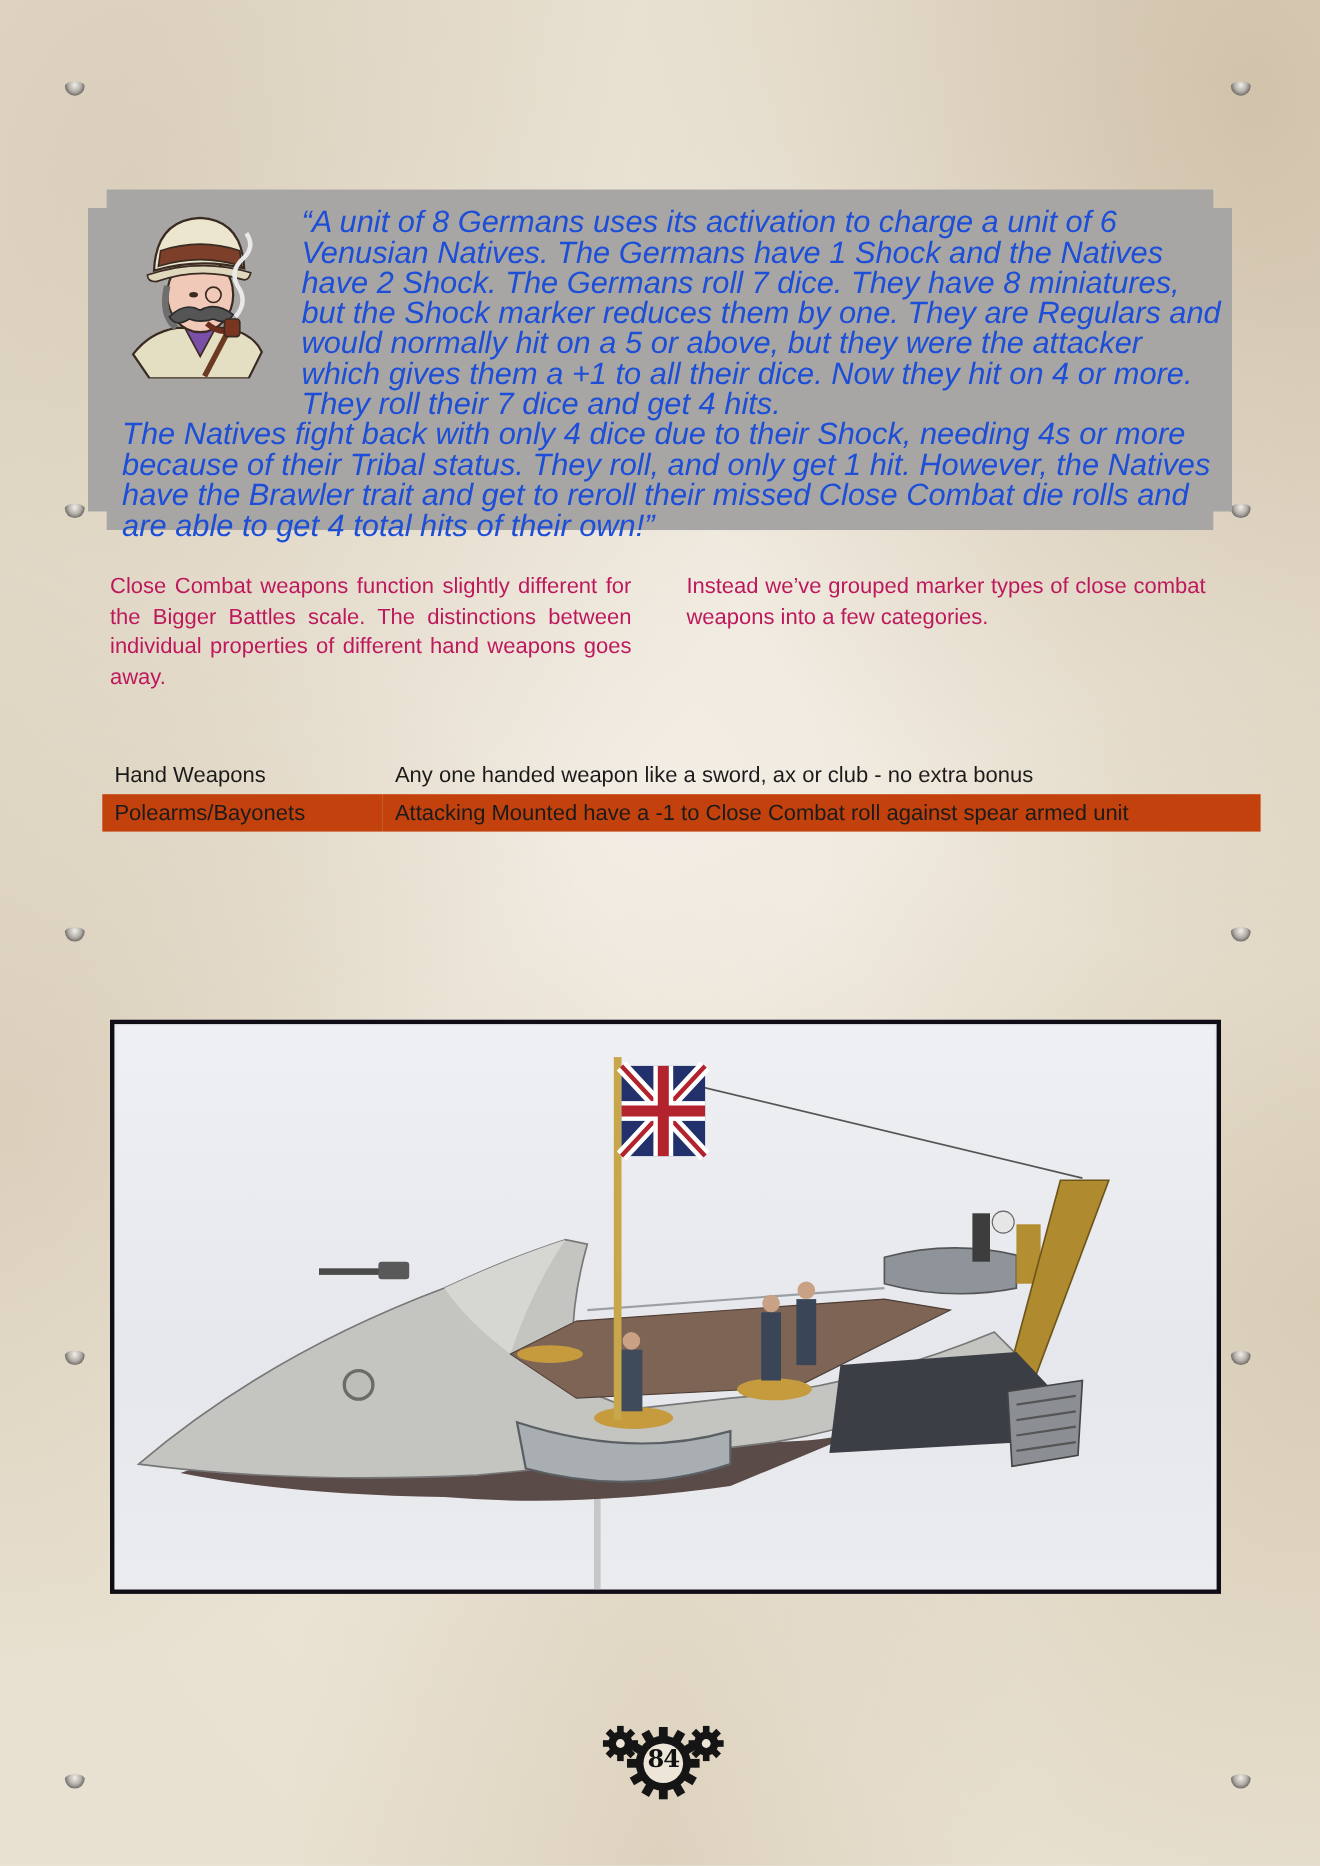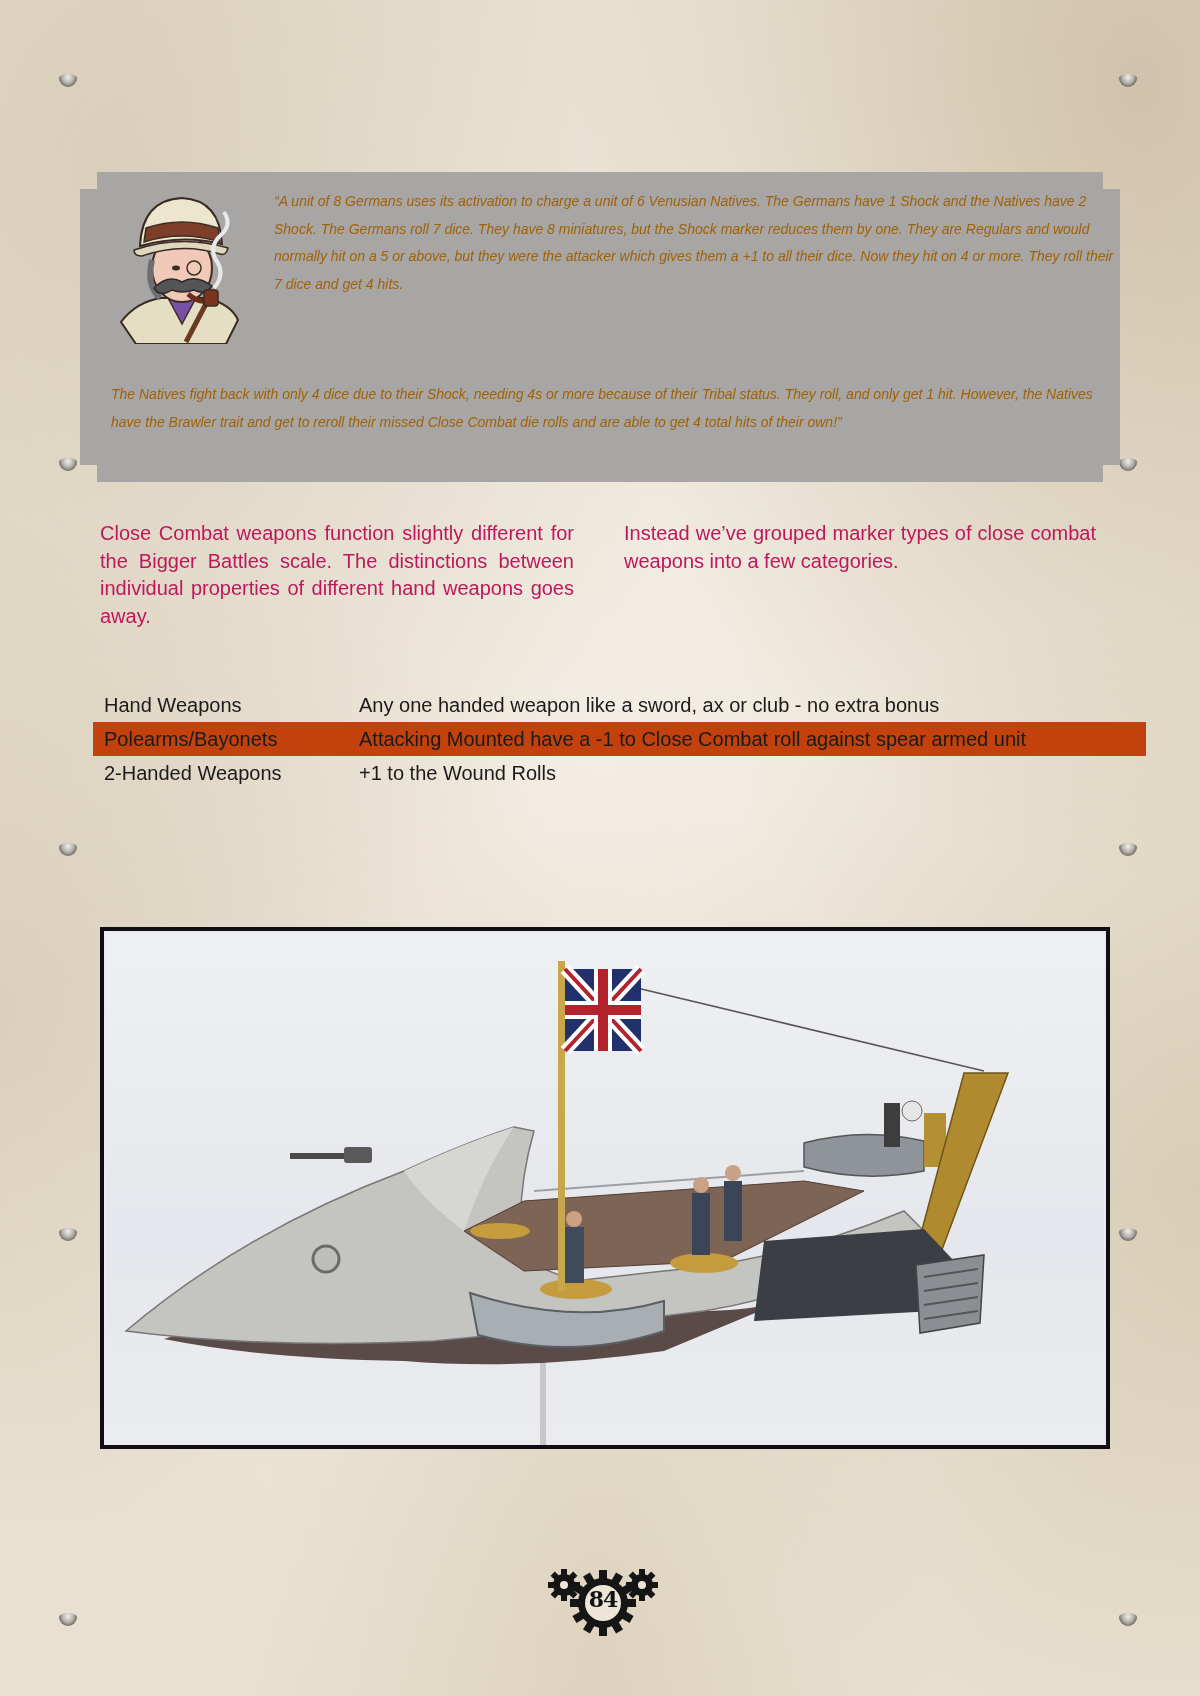--- a/index.html
+++ b/index.html
@@ -17,21 +17,21 @@
     color:#1b1b1b;
   }
   .rivet { position:absolute; width:18px; height:13px; border-radius:50% 50% 50% 50% / 30% 30% 70% 70%;
     background:radial-gradient(ellipse at 50% 25%, #f2efe9 0%, #b3aea8 45%, #3c3a38 90%); }
   
   .example-box { position:absolute; left:80px; top:172px; width:1040px; height:310px; }
   .example-bg { position:absolute; inset:0; background:#a7a6a4; 
     clip-path: polygon(17px 0, 1023px 0, 1023px 17px, 1040px 17px, 1040px 293px, 1023px 293px, 1023px 310px, 17px 310px, 17px 293px, 0 293px, 0 17px, 17px 17px);
   }
   .portrait { position:absolute; left:36px; top:22px; width:132px; height:150px; }
-  .example-text { position:absolute; font-style:italic; font-size:14px; line-height:27.5px; color:#a16207; }
+  .example-text { position:absolute; font-style:italic; font-size:28px; line-height:27.5px; color:#1d4ed8; }
   .ex-p1 { left:194px; top:16px; width:840px; }
   .ex-p2 { left:28px; top:206px; width:1000px; }
   
   .body-col { position:absolute; top:520px; font-size:20px; line-height:27.5px; color:#be185d; text-align:justify; }
   .col-left { left:100px; width:474px; }
   .col-right { left:624px; width:472px; }
   
   .weapons-table { position:absolute; left:93px; top:688px; width:1053px; border-collapse:collapse; font-size:20px; }
   .weapons-table td { height:34px; padding:0 0 0 11px; vertical-align:middle; color:#1b1b1b; }
   .weapons-table tr.shaded td { background:#c2410c; }
@@ -95,24 +95,20 @@
 
 <table class="weapons-table">
   <tbody>
     <tr>
       <td class="name">Hand Weapons</td>
       <td>Any one handed weapon like a sword, ax or club - no extra bonus</td>
     </tr>
     <tr class="shaded">
       <td class="name">Polearms/Bayonets</td>
       <td>Attacking Mounted have a  -1 to Close Combat roll against spear armed unit</td>
-    </tr>
-    <tr>
-      <td class="name">2-Handed Weapons</td>
-      <td>+1 to the Wound Rolls</td>
     </tr>
   </tbody>
 </table>
 
 <div class="photo-frame">
   <div class="inner"></div>
   <svg width="1002" height="514" viewBox="0 0 1002 514" style="position:absolute;left:0;top:0;">
 
     <line x1="462" y1="40" x2="880" y2="140" stroke="#555" stroke-width="1.5"></line>
 

